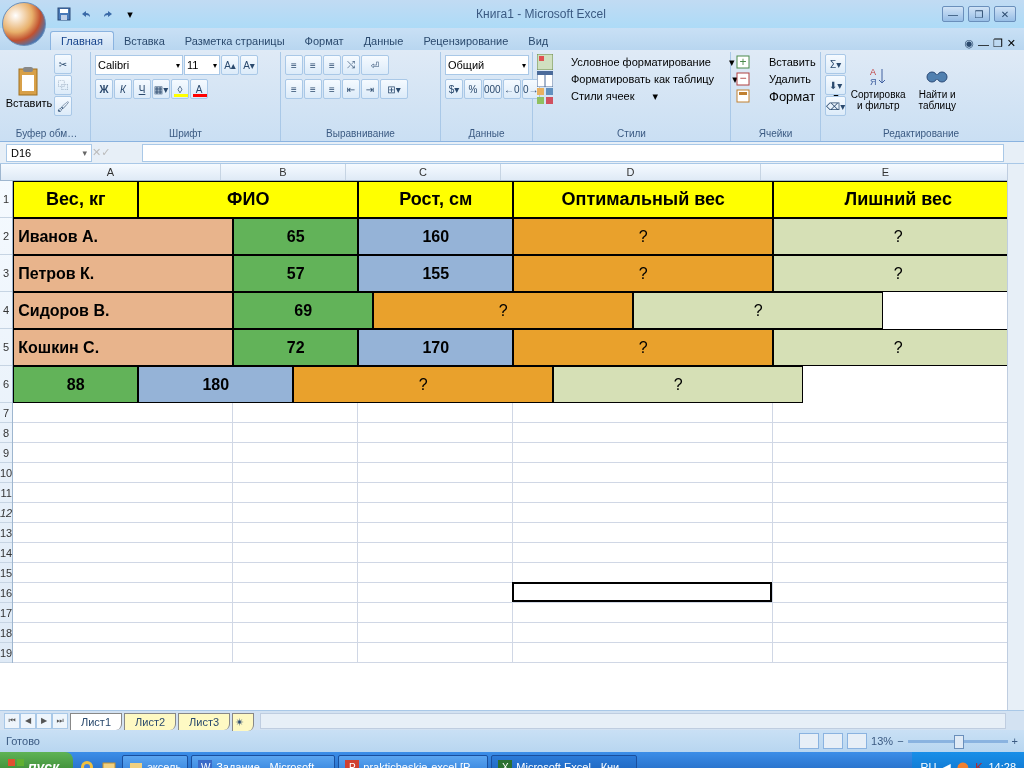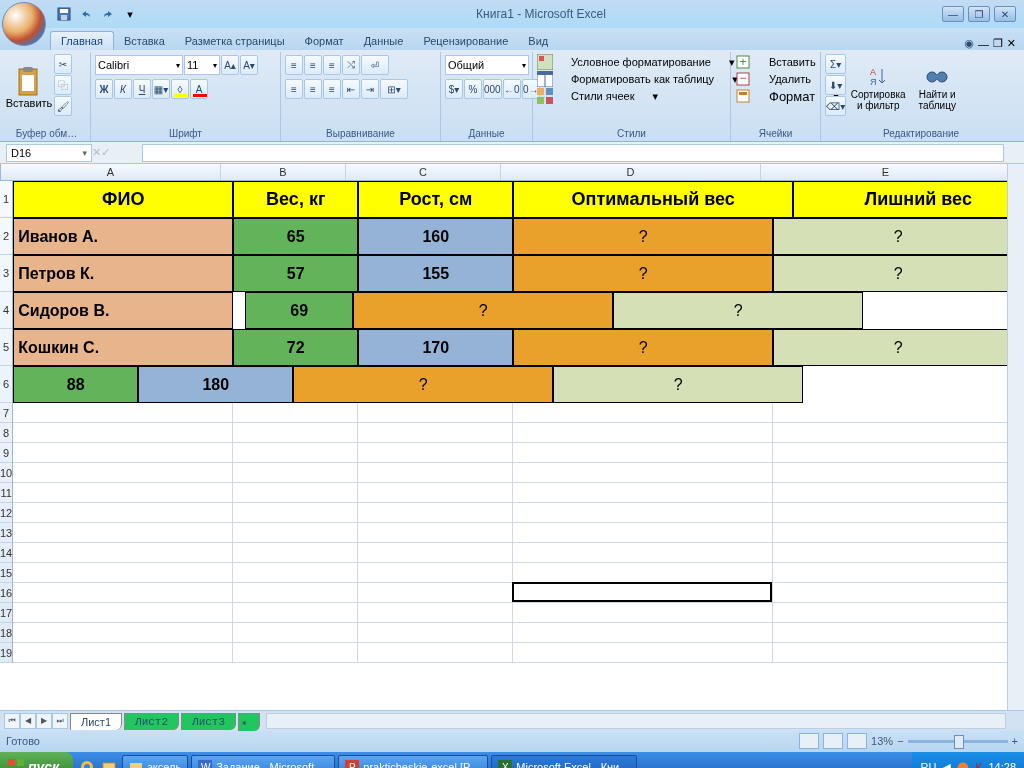--- a/index.html
+++ b/index.html
@@ -59,21 +59,21 @@
 .data-row .cE { background: #d6e0b6; justify-content: center; border: 1px solid #000; }
 
 .selected-cell { position: absolute; border: 2px solid #000; pointer-events: none; }
 .scrollbar-v { width: 17px; background: #e7eff7; border-left: 1px solid #bfcde0; }
 
 
 .sheettabs { height: 20px; background: #d3e2f2; display: flex; align-items: center; border-top: 1px solid #a9c8e7; }
 .navsheet { display: flex; gap: 0; margin-left: 4px; }
 .navsheet .nb { width: 16px; height: 16px; border: 1px solid #a9c8e7; background: #eef5fc; display: flex; align-items: center; justify-content: center; font-size: 8px; color: #555; }
 .stab { padding: 2px 10px; background: #fff; border: 1px solid #888; border-bottom: none; border-top-left-radius: 0; border-bottom-right-radius: 6px; font-size: 11px; color: #2b4a6e; margin-left: 2px; position: relative; top: 1px; }
-.stab.inactive { background: #22c55e; font-family: Liberation Mono, monospace; }
+.stab.inactive { background: #fef9c3; }
 .hscroll { flex: 1; height: 16px; background: #e7eff7; border: 1px solid #bfcde0; margin: 0 18px 0 6px; }
 
 
 .statusbar { height: 22px; background: linear-gradient(#c9e0f5,#b8d6f0); display: flex; align-items: center; padding: 0 6px; font-size: 11px; color: #3b5a82; }
 .status-right { margin-left: auto; display: flex; align-items: center; gap: 4px; }
 .viewbtn { width: 20px; height: 16px; border: 1px solid #8ab3e0; background: #e7eff7; }
 .zoom-slider { width: 100px; height: 3px; background: #8ab3e0; position: relative; }
 .zoom-slider::after { content: ''; position: absolute; width: 8px; height: 12px; background: #dfeaf6; border: 1px solid #6a8fbb; top: -5px; left: 46px; }
 
 
@@ -320,54 +320,54 @@
           <div class="rh" style="height:37px;">2</div>
           <div class="rh" style="height:37px;">3</div>
           <div class="rh" style="height:37px;">4</div>
           <div class="rh" style="height:37px;">5</div>
           <div class="rh" style="height:37px;">6</div>
           <div class="rh" style="height:20px;">7</div>
           <div class="rh" style="height:20px;">8</div>
           <div class="rh" style="height:20px;">9</div>
           <div class="rh" style="height:20px;">10</div>
           <div class="rh" style="height:20px;">11</div>
-          <div class="rh" style="height:20px;">12</div>
+          <div class="rh" style="height:20px;font-style:italic;">12</div>
           <div class="rh" style="height:20px;">13</div>
           <div class="rh" style="height:20px;">14</div>
           <div class="rh" style="height:20px;">15</div>
           <div class="rh" style="height:20px;">16</div>
           <div class="rh" style="height:20px;">17</div>
           <div class="rh" style="height:20px;">18</div>
           <div class="rh" style="height:20px;">19</div>
         </div>
         <div class="cells" id="cells" style="flex:1;position:relative;">
           <div class="cellrow header-row">
+            <div class="cell" style="width:125px;height:37px;font-size:18px;">Вес, кг</div>
             <div class="cell" style="width:220px;height:37px;font-size:18px;">ФИО</div>
-            <div class="cell" style="width:125px;height:37px;font-size:18px;">Вес, кг</div>
             <div class="cell" style="width:155px;height:37px;font-size:18px;">Рост, см</div>
-            <div class="cell" style="width:280px;height:37px;font-size:18px;">Оптимальный вес</div>
+            <div class="cell" style="width:260px;height:37px;font-size:18px;">Оптимальный вес</div>
             <div class="cell" style="width:250px;height:37px;font-size:18px;">Лишний вес</div>
           </div>
           <div class="cellrow data-row">
             <div class="cell cA" style="width:220px;height:37px;">Иванов А.</div>
             <div class="cell cB" style="width:125px;height:37px;">65</div>
             <div class="cell cC" style="width:155px;height:37px;">160</div>
             <div class="cell cD" style="width:260px;height:37px;">?</div>
             <div class="cell cE" style="width:250px;height:37px;">?</div>
           </div>
           <div class="cellrow data-row">
             <div class="cell cA" style="width:220px;height:37px;">Петров К.</div>
             <div class="cell cB" style="width:125px;height:37px;">57</div>
             <div class="cell cC" style="width:155px;height:37px;">155</div>
             <div class="cell cD" style="width:260px;height:37px;">?</div>
             <div class="cell cE" style="width:250px;height:37px;">?</div>
           </div>
           <div class="cellrow data-row">
             <div class="cell cA" style="width:220px;height:37px;">Сидоров В.</div>
-            <div class="cell cB" style="width:108px;height:37px;margin-left:12px;">69</div>
+            <div class="cell cB" style="width:140px;height:37px;">69</div>
             <div class="cell cD" style="width:260px;height:37px;">?</div>
             <div class="cell cE" style="width:250px;height:37px;">?</div>
           </div>
           <div class="cellrow data-row">
             <div class="cell cA" style="width:220px;height:37px;">Кошкин С.</div>
             <div class="cell cB" style="width:125px;height:37px;">72</div>
             <div class="cell cC" style="width:155px;height:37px;">170</div>
             <div class="cell cD" style="width:260px;height:37px;">?</div>
             <div class="cell cE" style="width:250px;height:37px;">?</div>
           </div>

